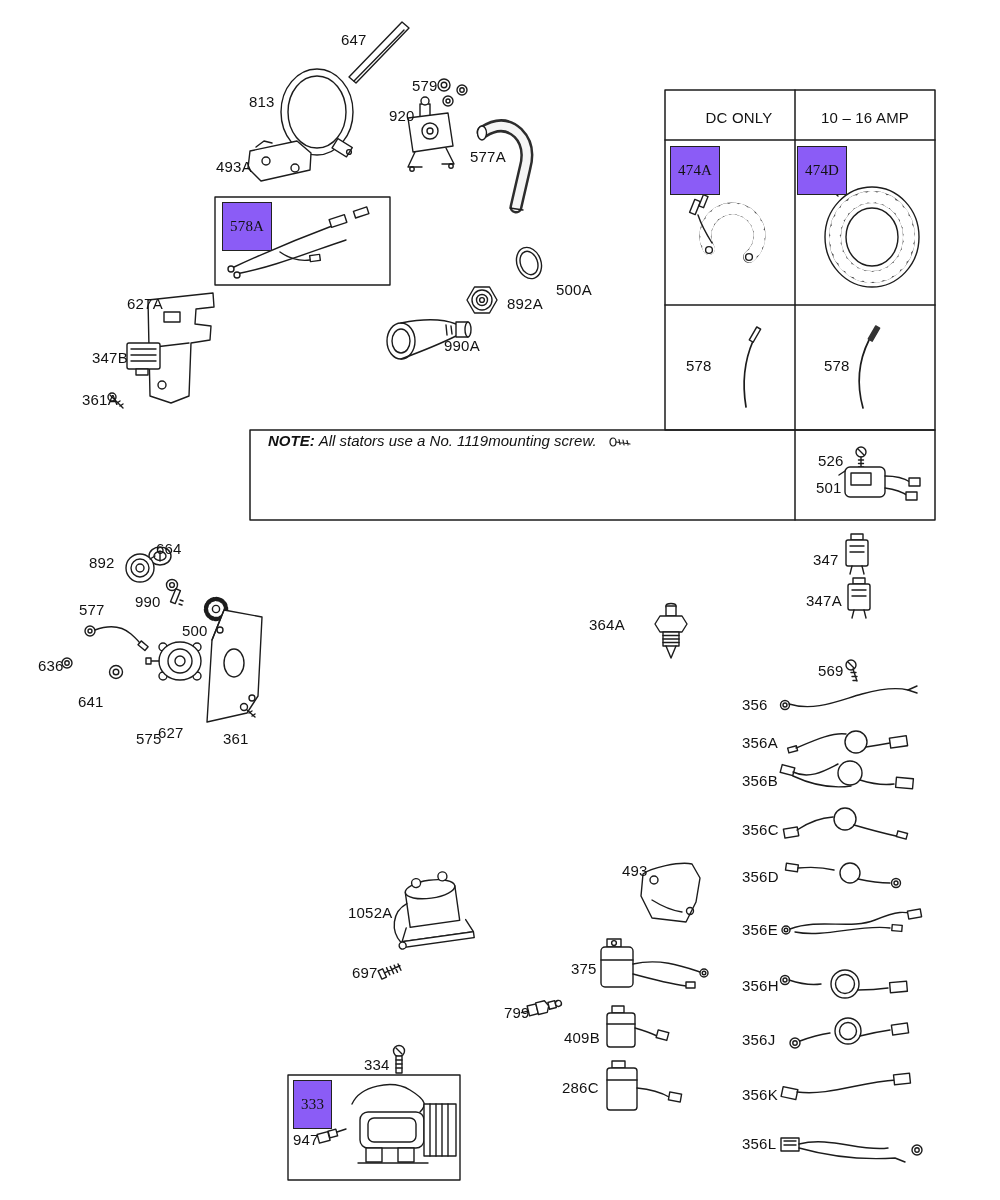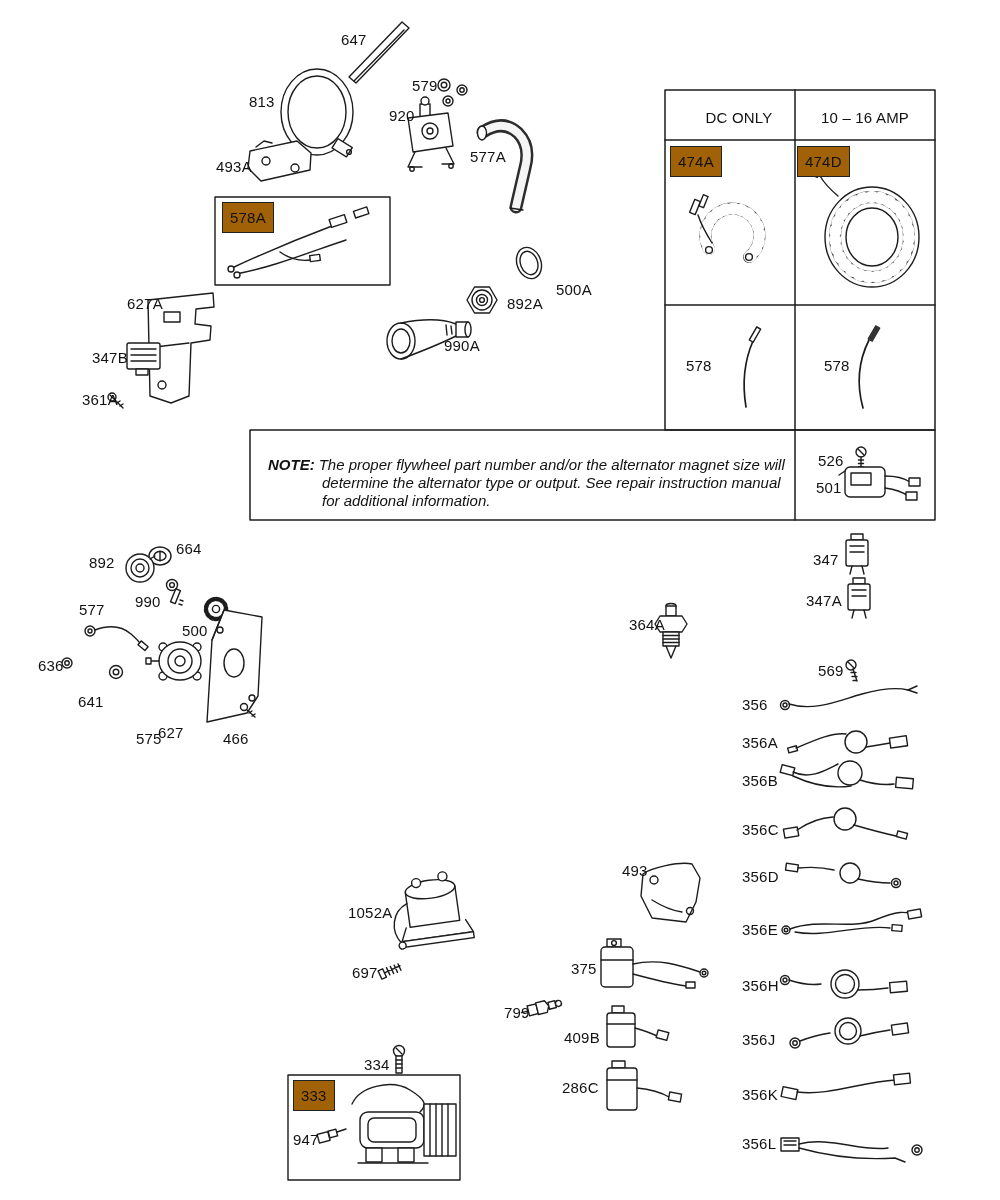--- a/index.html
+++ b/index.html
@@ -7,21 +7,21 @@
   .canvas {
     position:relative; width:1000px; height:1200px; background:#fff;
     font-family:"Liberation Sans", sans-serif; overflow:hidden; color:#111;
   }
   .gfx { position:absolute; left:0; top:0; }
   .lbl {
     position:absolute; font-size:15px; line-height:18px;
     color:#121212; white-space:nowrap; letter-spacing:.2px;
   }
   .boxed {
-    border:1.6px solid #222; background:#a16207; padding:5px 7px; line-height:19px;
+    border:1.6px solid #222; background:#8b5cf6; padding:14px 7px; line-height:19px;font-family:Liberation Serif, serif;
   }
   .hdr { text-align:center; }
   .note {
     position:absolute; font-size:15px; line-height:18px; font-style:italic; color:#121212;
   }
   .note .pfx { font-weight:bold; margin-right:4px; }
   .note.wrap { width:532px; padding-left:54px; text-indent:-54px; }
   .inline-ico { display:inline-block; vertical-align:middle; margin-left:8px; }
 </style>
 </head>
@@ -421,49 +421,55 @@
   <div class="lbl hdr" style="left:665px;top:109px;width:148px">DC ONLY</div>
   <div class="lbl hdr" style="left:795px;top:109px;width:140px">10 – 16 AMP</div>
 
   <div class="lbl boxed" style="left:670px;top:146px">474A</div>
   <div class="lbl boxed" style="left:797px;top:146px">474D</div>
   <div class="lbl" style="left:686px;top:357px">578</div>
   <div class="lbl" style="left:824px;top:357px">578</div>
   <div class="lbl" style="left:818px;top:452px">526</div>
   <div class="lbl" style="left:816px;top:479px">501</div>
 
-  <div class="note wrap" style="left:268px;top:456px">
-    <span class="pfx">NOTE:</span><span>The proper flywheel part number and/or the alternator magnet size will determine the alternator type or output. See repair instruction manual for additional information.</span>
+  <div class="note" style="left:268px;top:432px">
+    <span class="pfx">NOTE:</span><span>All stators use a No. 1119mounting screw.</span>
+    <svg class="inline-ico" width="24" height="12" viewBox="0 0 24 12">
+      <g stroke="#1c1c1c" fill="#fff" stroke-width="1.2" stroke-linecap="round">
+        <ellipse cx="4" cy="6" rx="3" ry="4"></ellipse>
+        <path d="M7 6 l14 2 M10 3.5 l1 5 M14 4 l1 5 M18 4.5 l1 4.5"></path>
+      </g>
+    </svg>
   </div>
 
   <div class="lbl" style="left:341px;top:31px">647</div>
   <div class="lbl" style="left:249px;top:93px">813</div>
   <div class="lbl" style="left:412px;top:77px">579</div>
   <div class="lbl" style="left:389px;top:107px">920</div>
   <div class="lbl" style="left:470px;top:148px">577A</div>
   <div class="lbl" style="left:216px;top:158px">493A</div>
   <div class="lbl boxed" style="left:222px;top:202px">578A</div>
   <div class="lbl" style="left:127px;top:295px">627A</div>
   <div class="lbl" style="left:92px;top:349px">347B</div>
   <div class="lbl" style="left:82px;top:391px">361A</div>
   <div class="lbl" style="left:507px;top:295px">892A</div>
   <div class="lbl" style="left:556px;top:281px">500A</div>
   <div class="lbl" style="left:444px;top:337px">990A</div>
 
-  <div class="lbl" style="left:176px;top:540px">664</div>
+  <div class="lbl" style="left:156px;top:540px">664</div>
   <div class="lbl" style="left:89px;top:554px">892</div>
   <div class="lbl" style="left:135px;top:593px">990</div>
   <div class="lbl" style="left:79px;top:601px">577</div>
   <div class="lbl" style="left:182px;top:622px">500</div>
   <div class="lbl" style="left:38px;top:657px">636</div>
   <div class="lbl" style="left:78px;top:693px">641</div>
   <div class="lbl" style="left:136px;top:730px">575</div>
   <div class="lbl" style="left:158px;top:724px">627</div>
-  <div class="lbl" style="left:223px;top:730px">466</div>
-  <div class="lbl" style="left:629px;top:616px">364A</div>
+  <div class="lbl" style="left:223px;top:730px">361</div>
+  <div class="lbl" style="left:589px;top:616px">364A</div>
 
   <div class="lbl" style="left:813px;top:551px">347</div>
   <div class="lbl" style="left:806px;top:592px">347A</div>
   <div class="lbl" style="left:818px;top:662px">569</div>
   <div class="lbl" style="left:742px;top:696px">356</div>
   <div class="lbl" style="left:742px;top:734px">356A</div>
   <div class="lbl" style="left:742px;top:772px">356B</div>
   <div class="lbl" style="left:742px;top:821px">356C</div>
   <div class="lbl" style="left:742px;top:868px">356D</div>
   <div class="lbl" style="left:742px;top:921px">356E</div>

